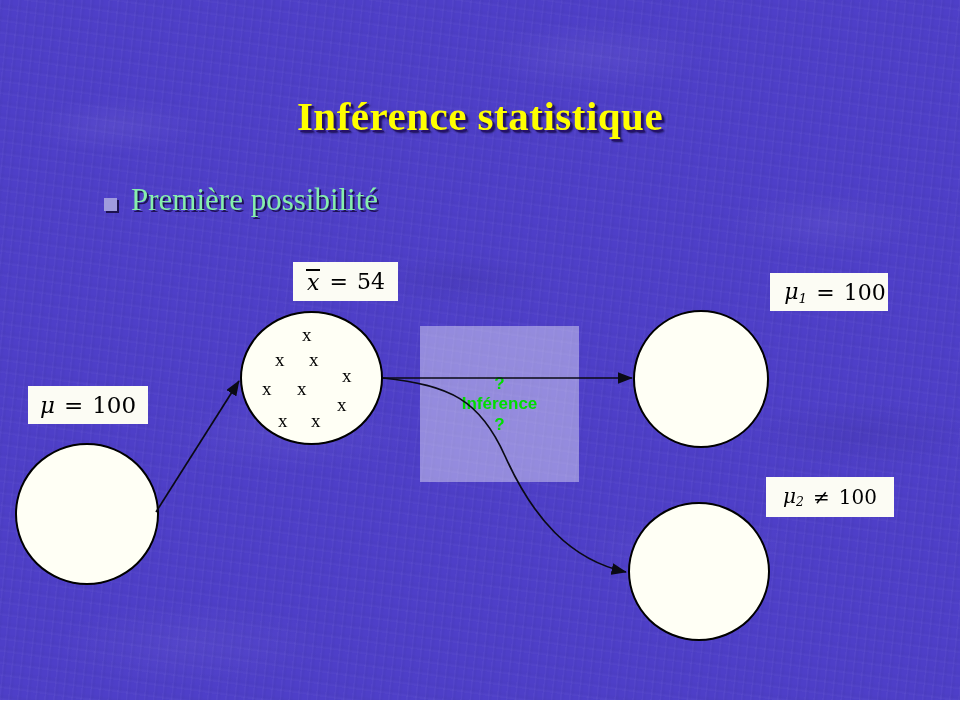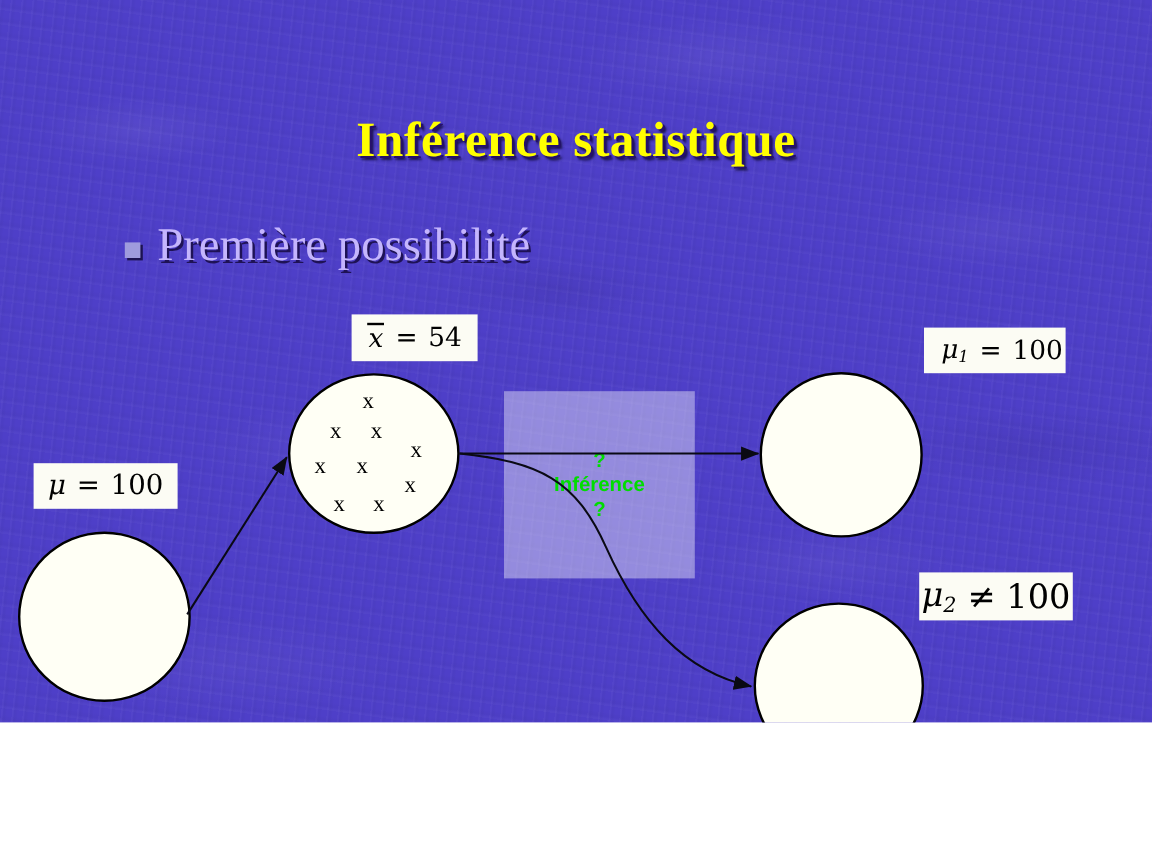--- a/index.html
+++ b/index.html
@@ -8,21 +8,21 @@
   }
   body {
     width: 960px;
     height: 720px;
     overflow: hidden;
     font-family: "Liberation Serif", "DejaVu Serif", serif;
   }
   #slide {
     position: relative;
     width: 960px;
-    height: 602px;
+    height: 700px;
     background-color: #4e3fc8;
     overflow: hidden;
   }
   
   #slide::before {
     content: "";
     position: absolute;
     inset: 0;
     background-image:
       radial-gradient(ellipse 120px 40px at 12% 18%, rgba(255,255,255,0.055), rgba(255,255,255,0) 70%),
@@ -70,22 +70,22 @@
   }
   .bullet-square {
     width: 13px;
     height: 13px;
     background: #9f9bdd;
     box-shadow: 2px 2px 0 rgba(20,10,60,0.85);
     flex: 0 0 auto;
     margin-top: 8px;
   }
   .bullet-text {
-    font-size: 39px;
-    color: #c4b5fd;
+    font-size: 31px;
+    color: #86efac;
     text-shadow: 2px 2px 0 rgba(22,11,66,0.85);
     white-space: nowrap;
     font-family: Liberation Serif, serif;
   }
 
   
   .circle {
     position: absolute;
     background: #fffff5;
     border: 2px solid #000000;
@@ -158,21 +158,21 @@
     width: 118px;
     height: 38px;
     font-size: 22px;
     padding-left: 12px;
   }
   #eq-mu2 {
     left: 766px;
     top: 477px;
     width: 128px;
     height: 40px;
-    font-size: 28px;
+    font-size: 20px;
   }
   .math-italic {
     font-style: italic;
   }
   .overbar {
     border-top: 2px solid #000;
     padding: 0 1px;
     display: inline-block;
     line-height: 1.05;
   }

